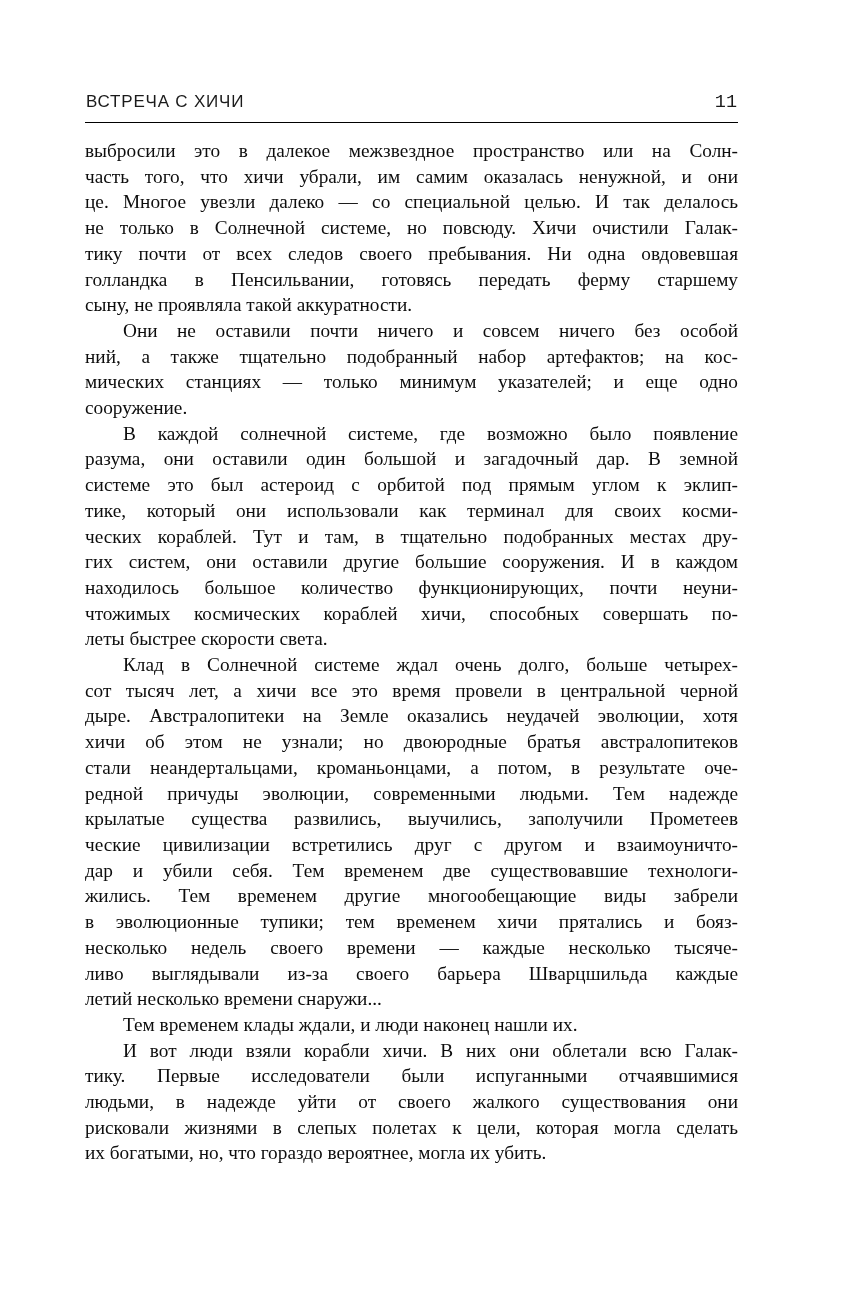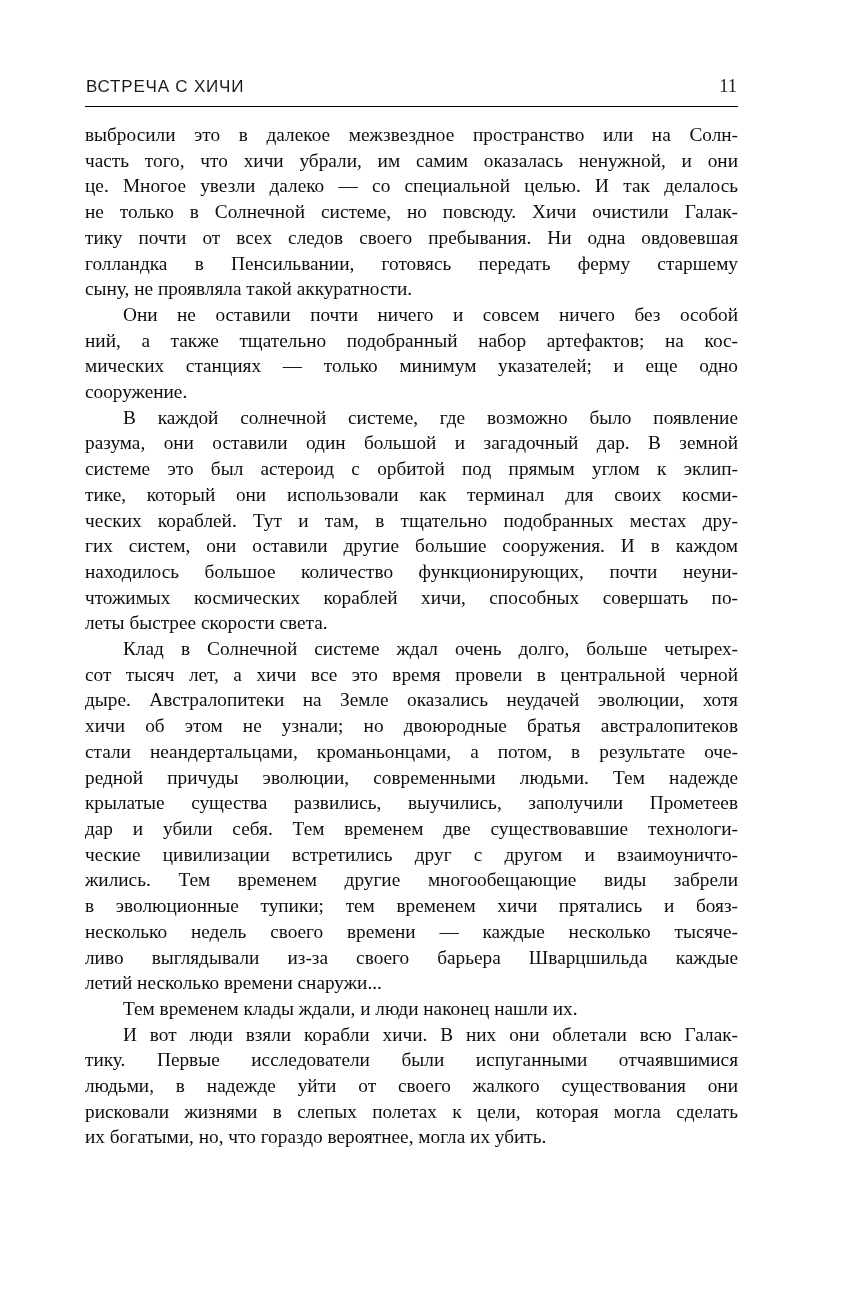--- a/index.html
+++ b/index.html
@@ -9,35 +9,35 @@
     width: 844px;
     height: 1311px;
     background: #ffffff;
     color: #111111;
     overflow: hidden;
     font-family: "Liberation Serif", serif;
   }
   .content {
     position: absolute;
     left: 85px;
-    top: 76px;
+    top: 92px;
     width: 653px;
   }
   .running-header {
     display: flex;
     justify-content: space-between;
     align-items: baseline;
     font-family: "Liberation Sans", sans-serif;
     font-size: 17px;
     letter-spacing: 0.8px;
     color: #1a1a1a;
     padding: 0 1px 9px 1px;
   }
   .running-header .pageno {
-    font-family: Liberation Serif, serif;
+    font-family: Liberation Mono, monospace;
     font-size: 18.5px;
     letter-spacing: 0;
   }
   .header-rule {
     border: none;
     border-top: 1.6px solid #000000;
     margin: 0 0 15px 0;
   }
   .body-text {
     font-size: 19.3px;
@@ -95,22 +95,22 @@
           <div class="line last">леты быстрее скорости света.</div>
         </div>
         <div class="para indent">
           <div class="line">Клад в Солнечной системе ждал очень долго, больше четырех-</div>
           <div class="line">сот тысяч лет, а хичи все это время провели в центральной черной</div>
           <div class="line">дыре. Австралопитеки на Земле оказались неудачей эволюции, хотя</div>
           <div class="line">хичи об этом не узнали; но двоюродные братья австралопитеков</div>
           <div class="line">стали неандертальцами, кроманьонцами, а потом, в результате оче-</div>
           <div class="line">редной причуды эволюции, современными людьми. Тем надежде</div>
           <div class="line">крылатые существа развились, выучились, заполучили Прометеев</div>
+          <div class="line">ческие цивилизации встретились друг с другом и взаимоуничто-</div>
           <div class="line">дар и убили себя. Тем временем две существовавшие технологи-</div>
-          <div class="line">ческие цивилизации встретились друг с другом и взаимоуничто-</div>
           <div class="line">жились. Тем временем другие многообещающие виды забрели</div>
           <div class="line">в эволюционные тупики; тем временем хичи прятались и бояз-</div>
           <div class="line">несколько недель своего времени — каждые несколько тысяче-</div>
           <div class="line">ливо выглядывали из-за своего барьера Шварцшильда каждые</div>
           <div class="line last">летий несколько времени снаружи...</div>
         </div>
         <div class="para indent">
           <div class="line last">Тем временем клады ждали, и люди наконец нашли их.</div>
         </div>
         <div class="para indent">

